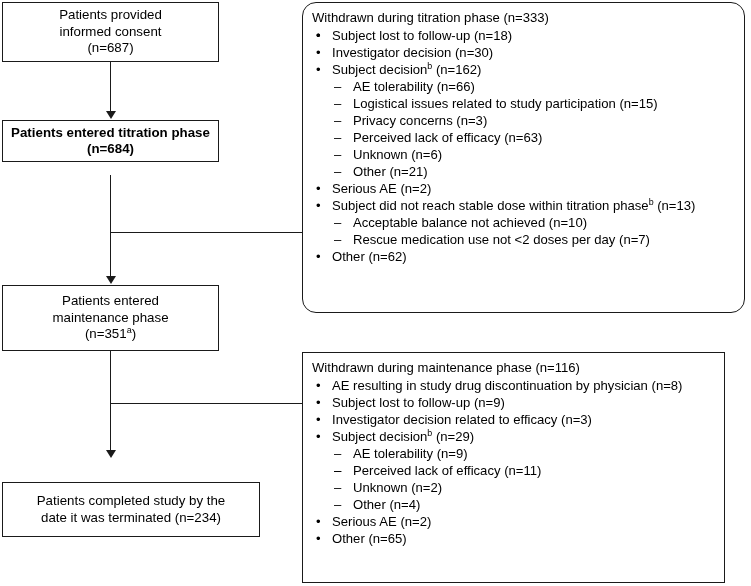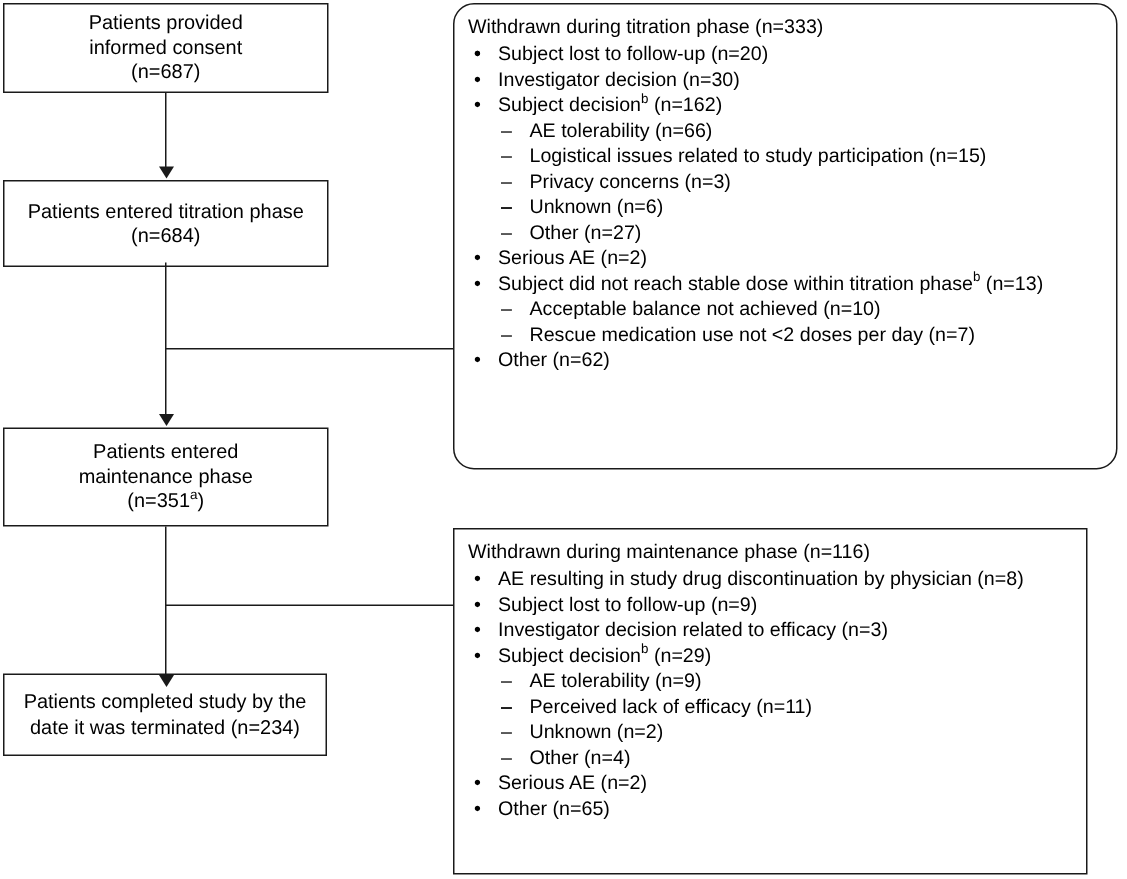--- a/index.html
+++ b/index.html
@@ -98,61 +98,61 @@
 <body>
 
 <div id="canvas">
 
   <div class="box flowbox" style="left:2px; top:2px; width:217px; height:60px;">
     <div class="line">Patients provided</div>
     <div class="line">informed consent</div>
     <div class="line">(n=687)</div>
   </div>
 
-  <div class="box flowbox" style="left:2px; top:120px; width:217px; height:58px;">
+  <div class="box flowbox" style="left:2px; top:120px; width:217px; height:42px;font-weight:bold;">
     <div class="line">Patients entered titration phase</div>
     <div class="line">(n=684)</div>
   </div>
 
   <div class="box flowbox" style="left:2px; top:285px; width:217px; height:66px;">
     <div class="line">Patients entered</div>
     <div class="line">maintenance phase</div>
     <div class="line"><span>(n=351</span><sup>a</sup><span>)</span></div>
   </div>
 
-  <div class="box flowbox" style="left:2px; top:449px; width:216px; height:55px;">
+  <div class="box flowbox" style="left:2px; top:482px; width:258px; height:55px;">
     <div class="line">Patients completed study by the</div>
     <div class="line">date it was terminated (n=234)</div>
   </div>
 
   <div class="conn vline" style="left:109.5px; top:62px; height:50px;"></div>
   <div class="arrow" style="left:105.5px; top:111px;"></div>
 
   <div class="conn vline" style="left:109.5px; top:175px; height:102px;"></div>
   <div class="arrow" style="left:105.5px; top:276px;"></div>
   <div class="conn hline" style="left:109.5px; top:231.5px; width:193px;"></div>
 
   <div class="conn vline" style="left:109.5px; top:351px; height:101px;"></div>
   <div class="arrow" style="left:105.5px; top:450px;"></div>
   <div class="conn hline" style="left:109.5px; top:402.5px; width:193px;"></div>
 
   <div class="box panel" style="left:302px; top:2px; width:443px; height:311px;border-radius:14px;">
     <div class="panel-title">Withdrawn during titration phase (n=333)</div>
     <ul class="lvl1">
         <li class="b1"><span class="bullet">•</span></li>
-        <li class="b1"><span class="bullet">•</span><span>Subject lost to follow-up (n=20)</span></li>
+        <li class="b1"><span class="bullet">•</span><span>Subject lost to follow-up (n=18)</span></li>
         <li class="b1"><span class="bullet">•</span><span>Investigator decision (n=30)</span></li>
         <li class="b1"><span class="bullet">•</span><span>Subject decision<sup>b</sup> (n=162)</span></li>
         <ul class="lvl2">
           <li class="b2"><span class="dash">–</span><span>AE tolerability (n=66)</span></li>
           <li class="b2"><span class="dash">–</span><span>Logistical issues related to study participation (n=15)</span></li>
           <li class="b2"><span class="dash">–</span><span>Privacy concerns (n=3)</span></li>
-          <li class="b2"><span class="dash">–</span></li>
+          <li class="b2"><span class="dash">–</span><span>Perceived lack of efficacy (n=63)</span></li>
           <li class="b2"><span class="dash">–</span><span>Unknown (n=6)</span></li>
-          <li class="b2"><span class="dash">–</span><span>Other (n=27)</span></li>
+          <li class="b2"><span class="dash">–</span><span>Other (n=21)</span></li>
         </ul>
         <li class="b1"><span class="bullet">•</span><span>Serious AE (n=2)</span></li>
         <li class="b1"><span class="bullet">•</span><span>Subject did not reach stable dose within titration phase<sup>b</sup> (n=13)</span></li>
         <ul class="lvl2">
           <li class="b2"><span class="dash">–</span><span>Acceptable balance not achieved (n=10)</span></li>
           <li class="b2"><span class="dash">–</span><span>Rescue medication use not &lt;2 doses per day (n=7)</span></li>
         </ul>
         <li class="b1"><span class="bullet">•</span><span>Other (n=62)</span></li>
       </ul>
   </div>

